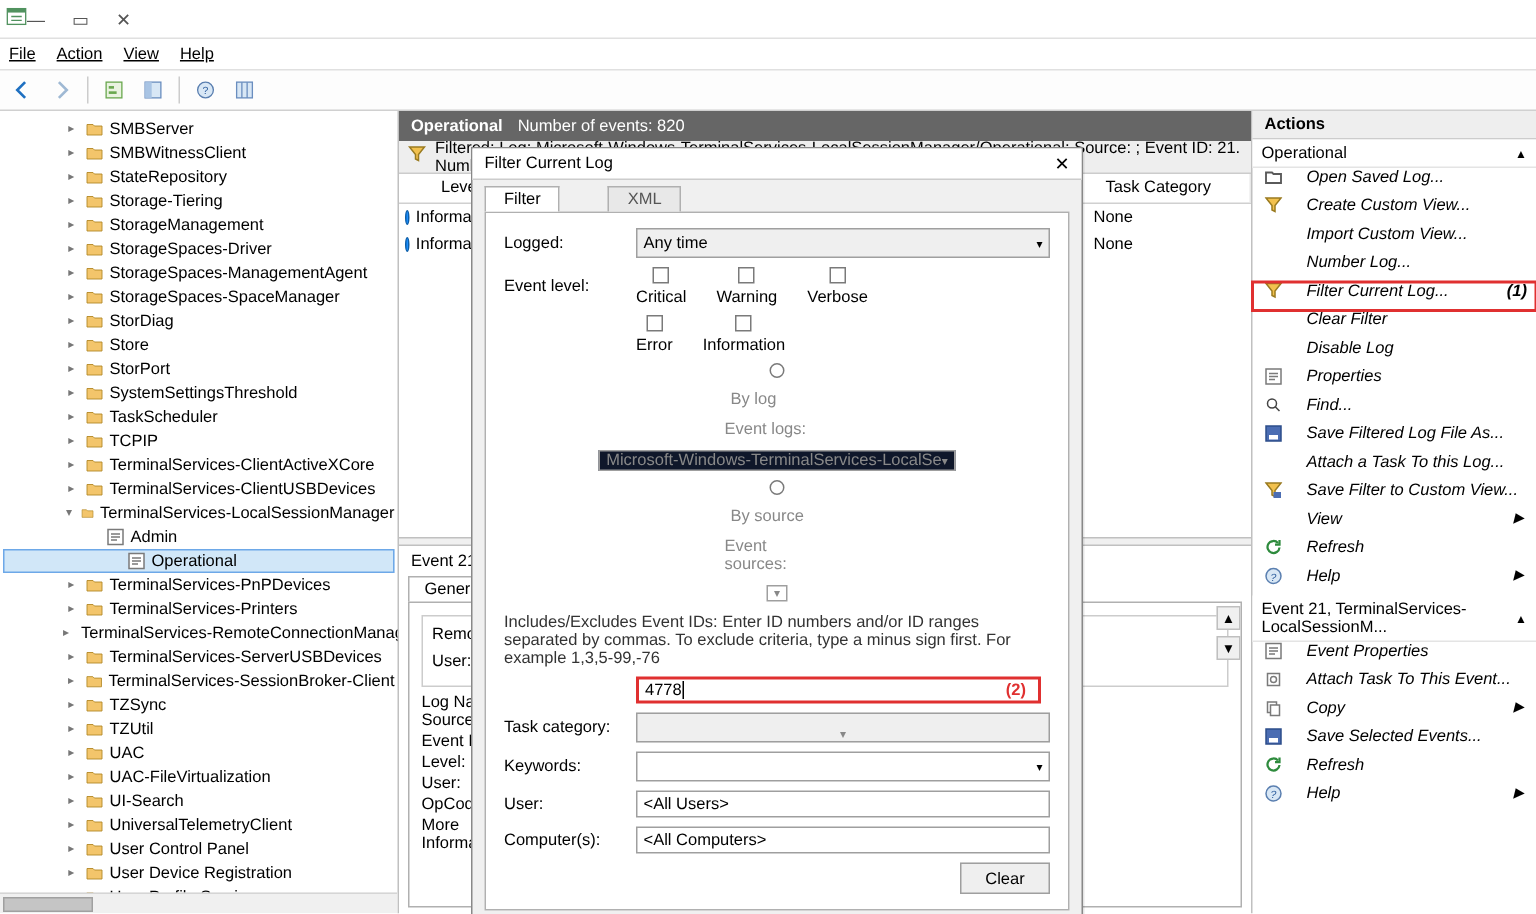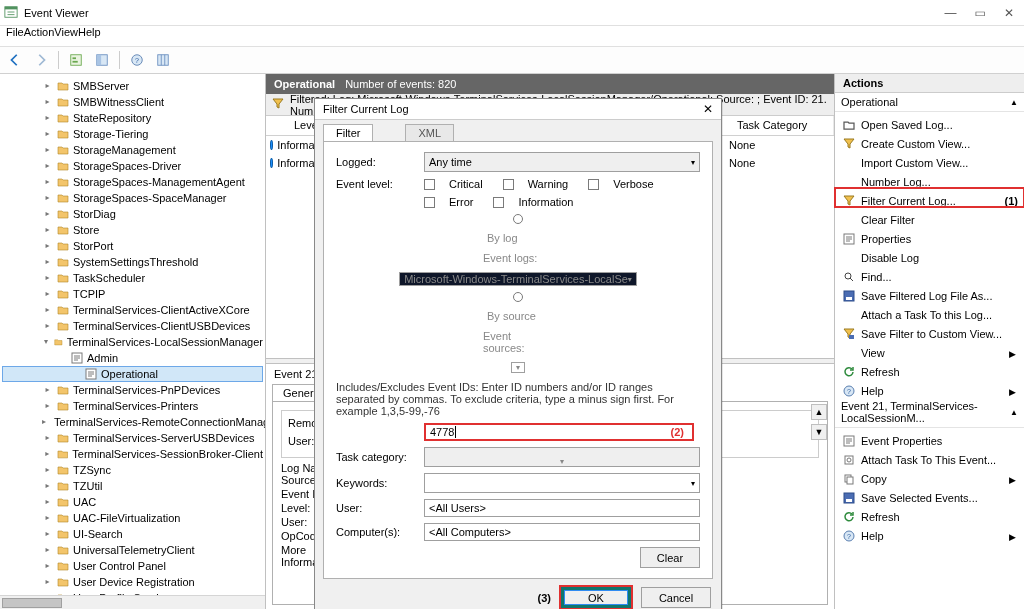--- a/index.html
+++ b/index.html
@@ -2,21 +2,21 @@
 <html><head>
 <meta charset="utf-8">
 <style>
   * { box-sizing: border-box; margin: 0; padding: 0; }
   body { font-family: "Segoe UI", Tahoma, sans-serif; font-size: 11px; width: 1024px; height: 609px; overflow: hidden; background: #fff; color: #000; -webkit-font-smoothing: none; }
   .titlebar { height: 26px; display: flex; align-items: center; padding: 0 4px; border-bottom: 1px solid #e0e0e0; background: #fff; }
   .titlebar .app-icon svg { width: 14px; height: 14px; }
   .titlebar .title { margin-left: 6px; flex: 1; }
   .win-controls { display: flex; gap: 18px; margin-right: 6px; }
   .win-controls span { font-size: 12px; color: #555; }
-  .menubar { height: 20px; display: flex; align-items: flex-start; gap: 0; padding: 0 6px; }
+  .menubar { height: 20px; display: flex; align-items: center; gap: 14px; padding: 0 6px; text-decoration: underline; }
   .menubar span { color: #000; }
   .toolbar { height: 28px; display: flex; align-items: center; gap: 4px; padding: 0 4px; border-top: 1px solid #e0e0e0; border-bottom: 1px solid #d0d0d0; background: #fdfdfd; }
   .tb-btn { width: 22px; height: 22px; display: inline-flex; align-items: center; justify-content: center; }
   .tb-btn svg { width: 14px; height: 14px; }
   .tb-sep { width: 1px; height: 18px; background: #ccc; margin: 0 2px; }
   .main { display: flex; height: calc(609px - 26px - 20px - 28px); }
   
   .tree-panel { width: 266px; border-right: 1px solid #c0c0c0; overflow: hidden; position: relative; }
   .tree { padding: 4px 2px; }
   .tree-item { display: flex; align-items: center; height: 16px; line-height: 16px; padding-left: 40px; gap: 4px; white-space: nowrap; }
@@ -55,55 +55,54 @@
   .overlay .otitle .x{ font-size:12px; font-family:Arial;}
   .overlay .otabs{ display:flex; padding:4px 8px 0 8px;gap:32px; }
   .overlay .otab{ padding:2px 12px; border:1px solid #b0b0b0; border-bottom:none; background:#fff; font-size:11px;}
   .overlay .otab.inactive{ background:#e8e8e8; color:#555;}
   .overlay .obody{ background:#fff; border:1px solid #b0b0b0; margin:0 8px 8px 8px; padding:10px 12px; font-size:11px;}
   .frow{ display:flex; align-items:center; gap:8px; margin-bottom:6px;}
   .frow label{ width:80px; }
   .frow .cmb{ flex:1; height:20px; border:1px solid #9f9f9f; background:#efefef; display:flex; align-items:center; padding:0 4px; justify-content:space-between;}
   .frow .cmb.wide{flex:1;gap:33px;}
   .frow .cmb .chev{font-size:8px;}
-  .chk{ display:inline-flex; align-items:center; gap:14px; margin-right:12px;}
+  .chk{ display:inline-flex; align-items:center; gap:3px; margin-right:12px;flex-direction:column;}
   .chk .box{ width:11px;height:11px;border:1px solid #7a7a7a;background:#fff;}
   .radio{ width:10px;height:10px;border:1px solid #7a7a7a;border-radius:50%;display:inline-block;background:#fff;}
   .disabled-text{ color:#888;flex-direction:column;}
   .help-text{font-size:11px; color:#333; margin:8px 0 6px;}
   .einput{ width:270px; height:18px; border:2px solid #e03030; padding:0 4px; display:flex; align-items:center; font-size:11px; position:relative;}
   .einput .cursor{ width:1px; height:12px; background:#000; margin-left:1px;}
   .ann-red{color:#e03030; font-weight:700;}
   .txt{ flex:1; height:18px; border:1px solid #9f9f9f; padding:0 4px; background:#fff; display:flex; align-items:center; font-size:11px;}
   .btns{ display:flex; justify-content:flex-end; gap:10px; padding:0 10px 8px; align-items:center;}
   .btn{ width:70px; height:21px; border:1px solid #9f9f9f; background:#efefef; display:flex;align-items:center;justify-content:center; font-size:11px;}
   .btn.primary{ border:3px solid #0f766e; box-shadow: inset 0 0 0 1px #2f8bf2; outline:2px solid #e03030;}
   .btn.clear{ width:60px; margin-left:auto; margin-top:0;}
   
   .actions-panel{ width:190px; border-left:1px solid #c0c0c0; display:flex; flex-direction:column;}
   .actions-header{ background:#eee; border-bottom:1px solid #ccc; padding:3px 8px; font-weight:600;}
   .actions-group-head{ background:#fff; border-bottom:1px solid #e4e4e4; padding:3px 6px; font-size:11px; display:flex; justify-content:space-between; align-items:center;}
   .actions-group-head .chev{font-size:8px;}
-  .action-item{ display:flex; align-items:flex-end; gap:6px; height:19px; padding-left:8px; font-size:11px; white-space:nowrap; overflow:hidden;}
+  .action-item{ display:flex; align-items:flex-start; gap:16px; height:19px; padding-left:8px; font-size:11px; white-space:nowrap; overflow:hidden;font-style:italic;}
   .action-item svg{width:12px;height:12px;flex-shrink:0;}
   .action-item.highlight{ outline:2px solid #e03030; outline-offset:-1px; }
   .action-item .ann{ margin-left:auto; margin-right:6px; color:#000; font-weight:700;}
   .action-item .arrow{ margin-left:auto; margin-right:8px; font-size:9px;}
   svg.ico path{fill:none;stroke:#5a5a5a;stroke-width:1.25;}
 </style>
 </head>
 <body>
 
 <div class="titlebar">
   <span class="app-icon"><svg viewBox="0 0 16 16">
         <rect x="1" y="2" width="14" height="12" fill="#fff" stroke="#51925f"></rect>
         <rect x="1" y="2" width="14" height="3" fill="#51925f"></rect>
         <path d="M4 8h8M4 11h8" stroke="#51925f"></path>
       </svg></span>
-  <span class="title">Event Viewer</span>
   <div class="win-controls">
     <span>—</span>
     <span>▭</span>
     <span>✕</span>
   </div>
 </div>
 
 <div class="menubar">
   <span>File</span>
   <span>Action</span>
@@ -516,29 +515,29 @@
             <path d="M1 1h10L7 6v4L5 9V6z" fill="#f2c14e" stroke="#9a7b21"></path>
           </svg>
           <span>Filter Current Log...</span>
           <span class="ann">(1)</span>
         </div>
         <div class="action-item">
           <svg viewBox="0 0 12 12"></svg>
           <span>Clear Filter</span>
         </div>
         <div class="action-item">
+          <svg viewBox="0 0 12 12"></svg>
+          <span>Disable Log</span>
+        </div>
+        <div class="action-item">
           <svg viewBox="0 0 12 12">
             <rect x="1" y="1" width="10" height="10" fill="#fff" stroke="#7a7a7a"></rect>
             <path d="M3 4h6M3 6h6M3 8h4" stroke="#7a7a7a"></path>
           </svg>
           <span>Properties</span>
-        </div>
-        <div class="action-item">
-          <svg viewBox="0 0 12 12"></svg>
-          <span>Disable Log</span>
         </div>
         <div class="action-item">
           <svg viewBox="0 0 12 12">
             <circle cx="5" cy="5" r="3" fill="none" stroke="#444"></circle>
             <path d="M7 7l3 3" stroke="#444"></path>
           </svg>
           <span>Find...</span>
         </div>
         <div class="action-item">
           <svg viewBox="0 0 12 12">

